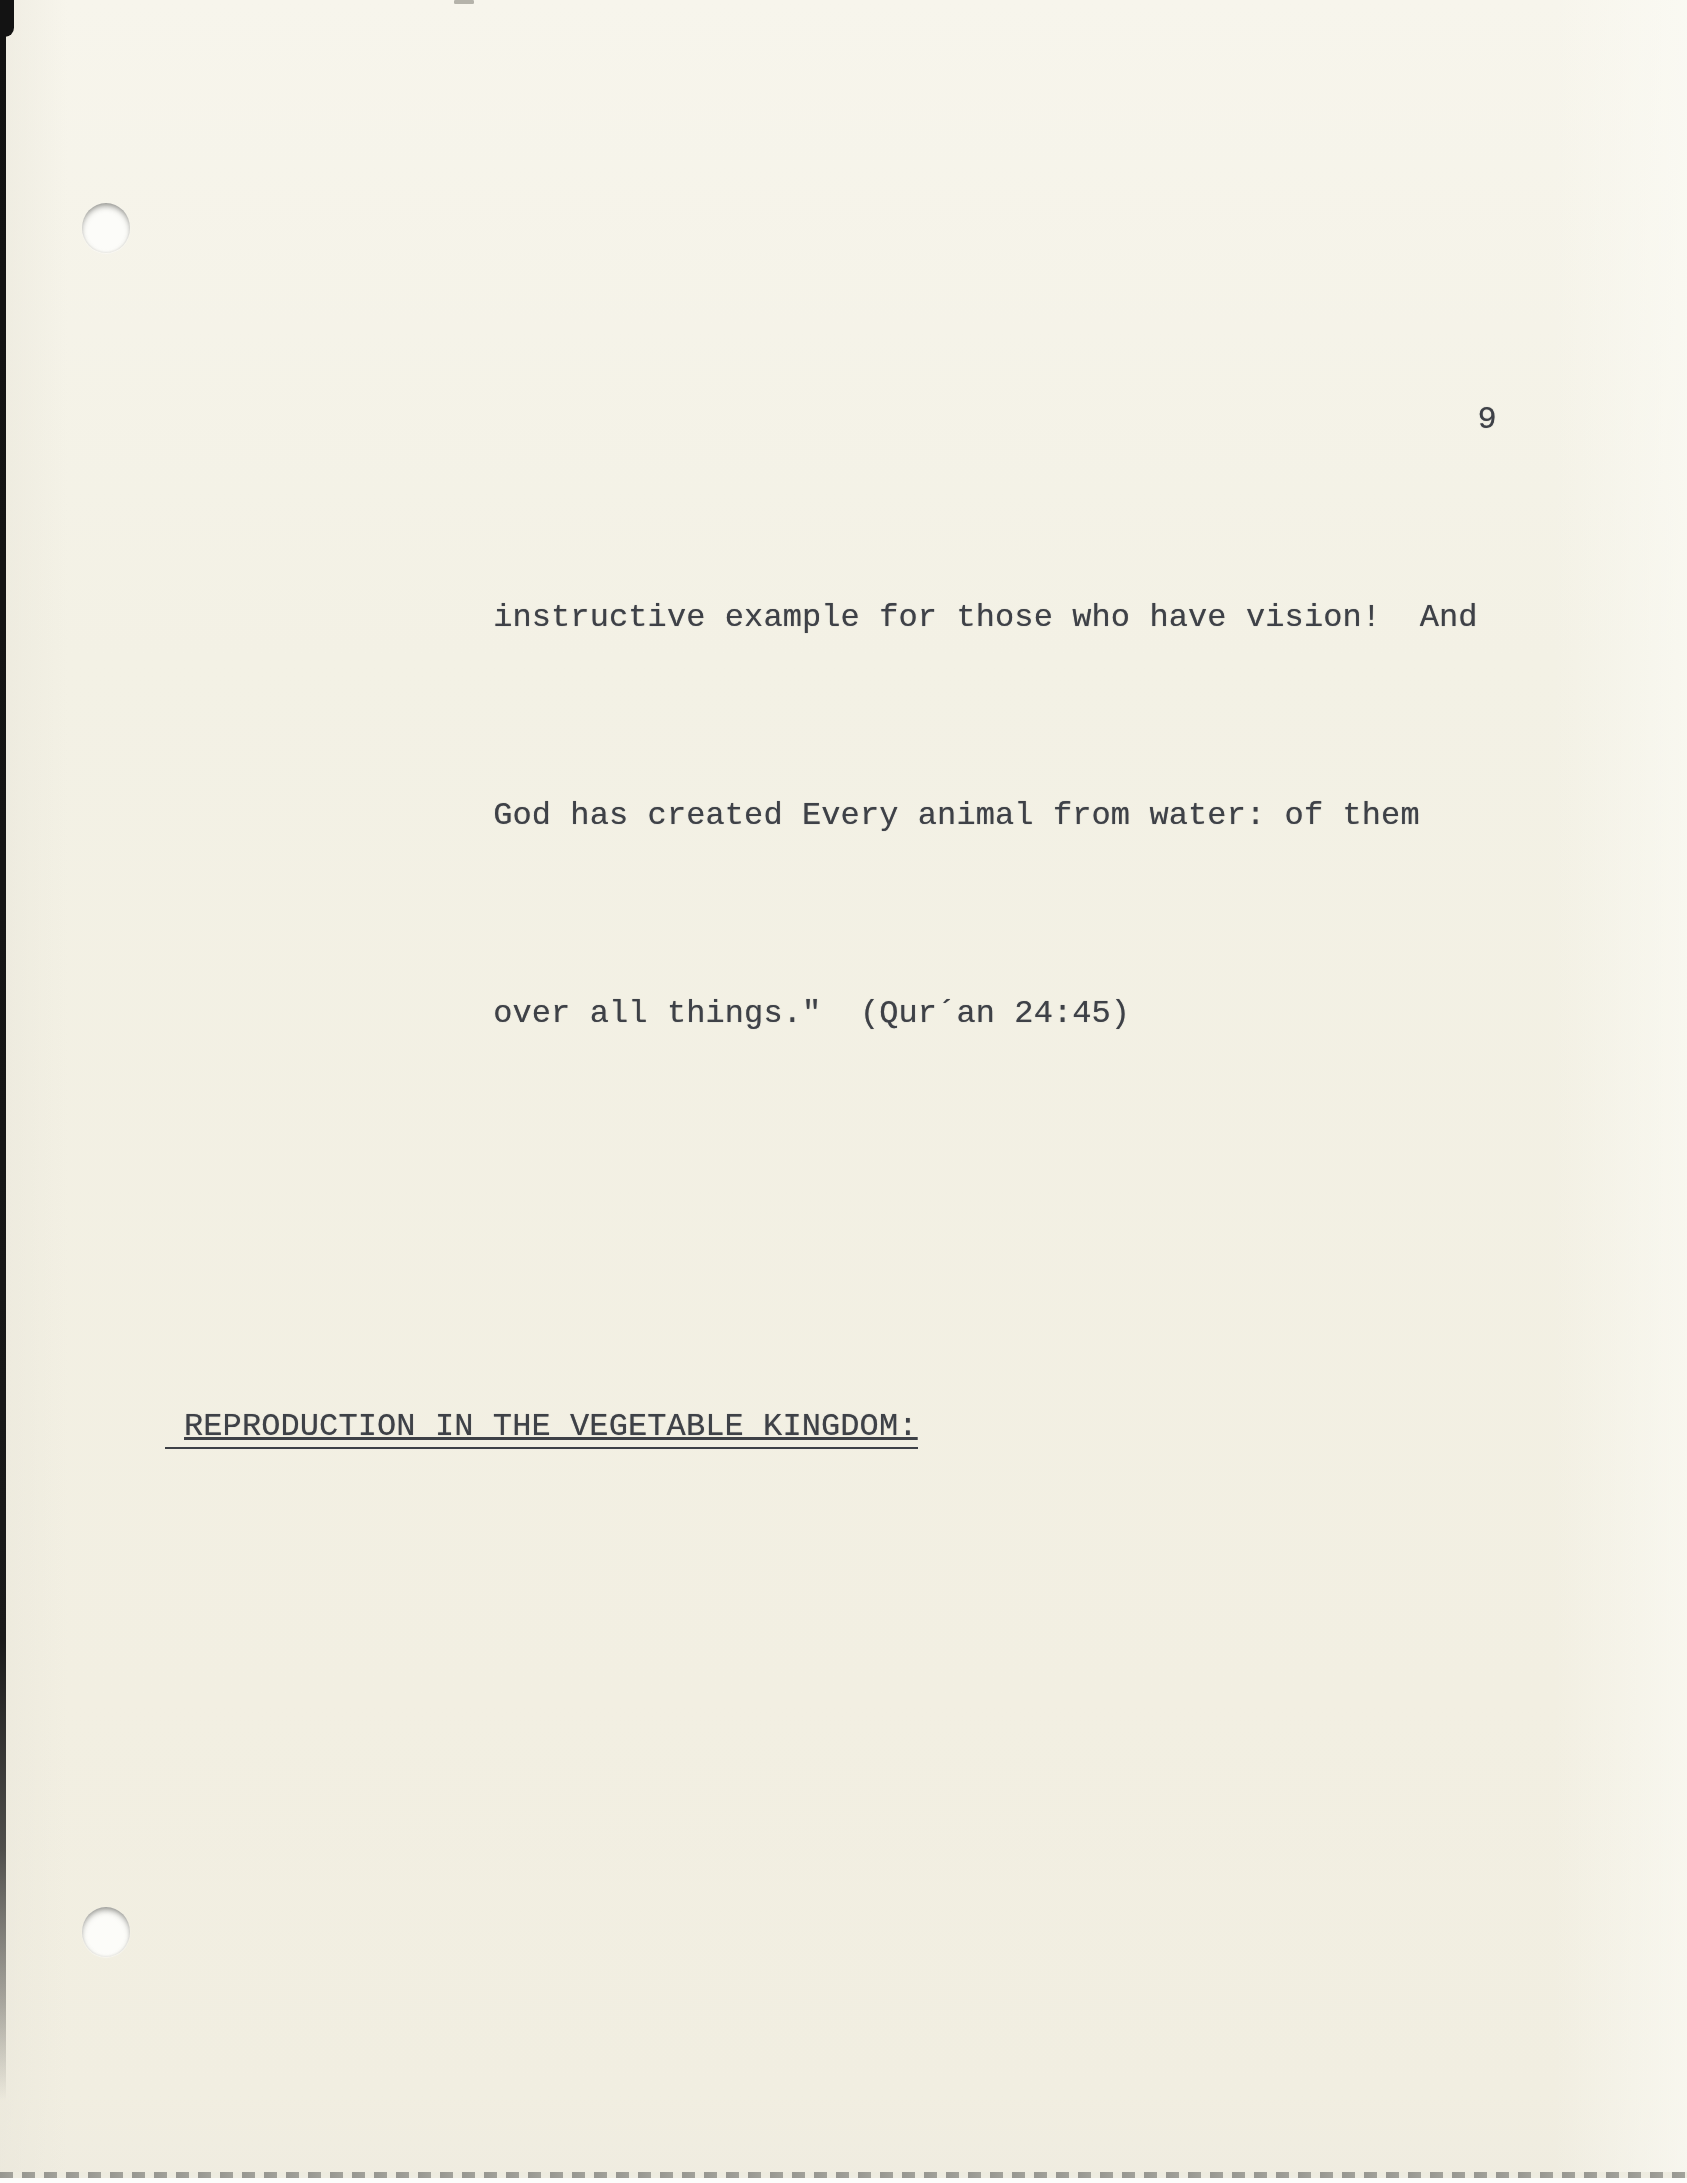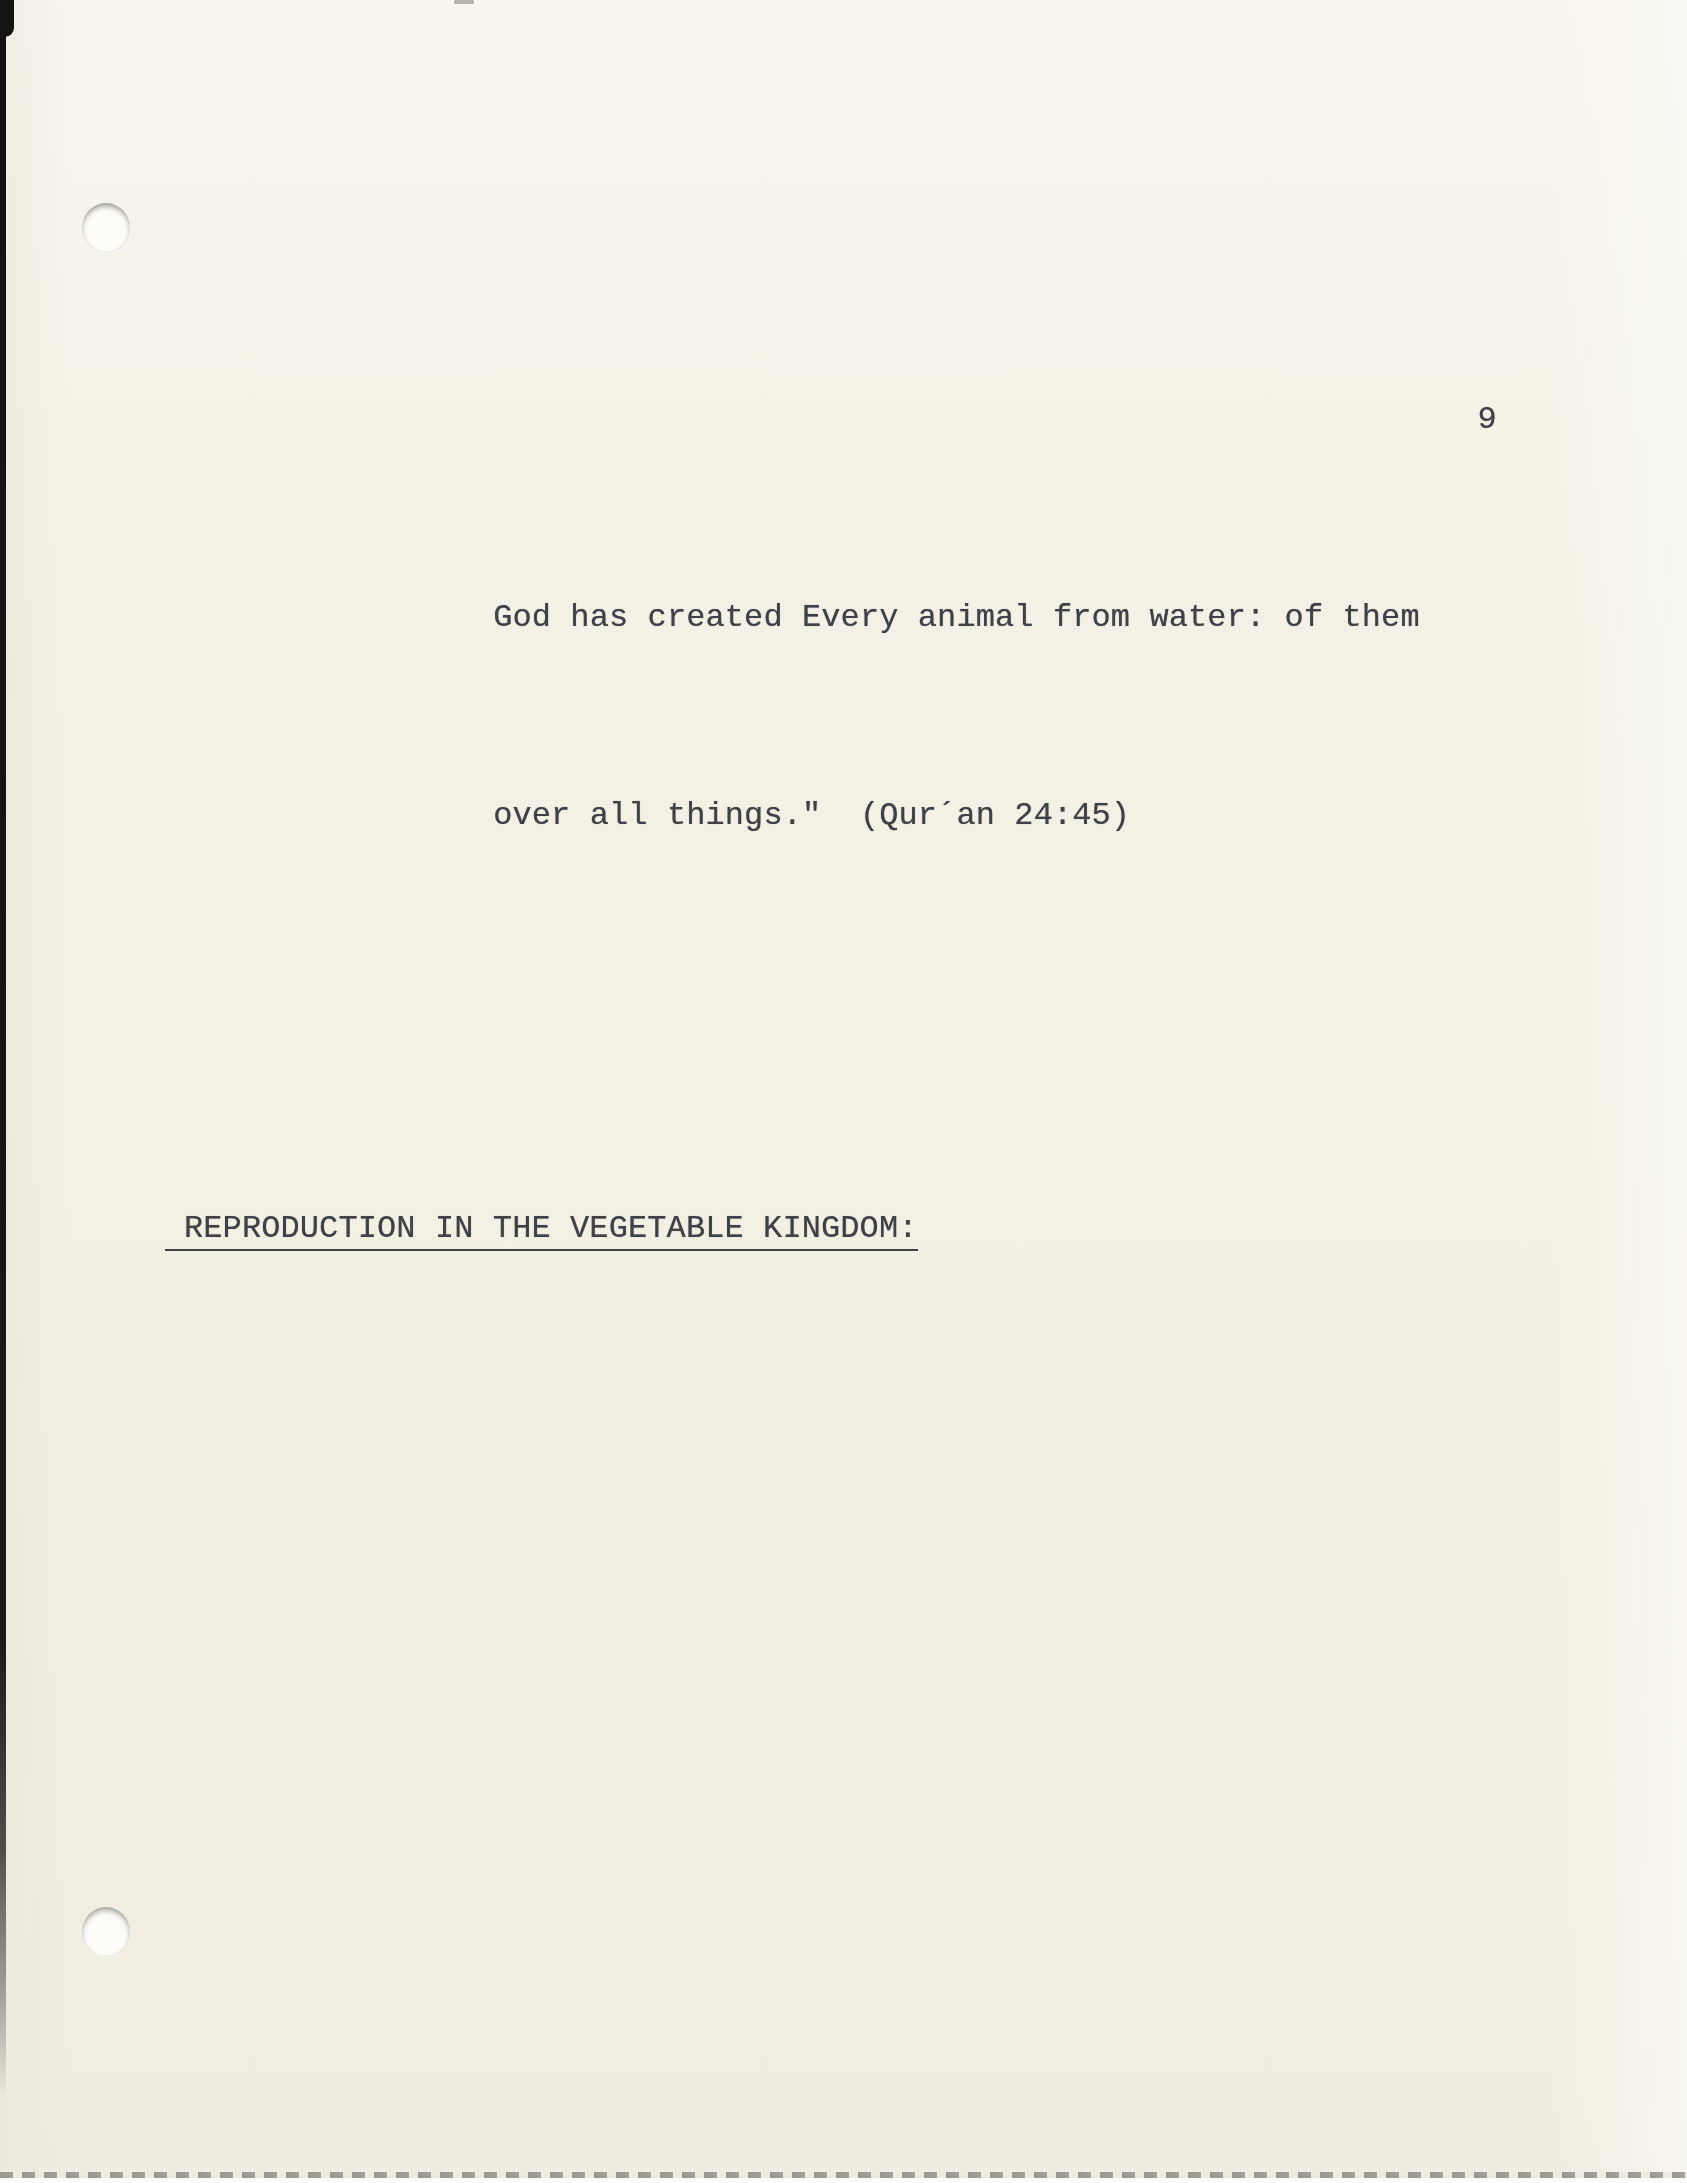--- a/index.html
+++ b/index.html
@@ -52,40 +52,41 @@
   }
   
   .textcol{
     position:absolute;left:165px;top:255px;
     font-size:32px;line-height:66px;
     white-space:pre;
     letter-spacing:0.1px;
     text-shadow:0 0 0.8px rgba(62,65,71,.65);
   }
   .line{height:66px;}
-  .l-heading{margin-top:16.5px;}
+  .l-heading{margin-top:16.5px;text-decoration:underline;}
   .l-heading span{
     border-bottom:2.6px solid var(--ink);
     padding-bottom:2px;
     padding-left:19px;
   }
 </style>
 </head>
 <body>
 
 <div class="page">
 
   <div class="edge-strip"></div>
   <div class="edge-nub"></div>
   <div class="top-dash"></div>
   <div class="hole h1"></div>
   <div class="hole h2"></div>
 
   <div class="textcol">
     <div class="line">                                                                    9</div>
+    <div class="line">                 instructive example for those who have vision!  And</div>
     <div class="line">                 God has created Every animal from water: of them</div>
     <div class="line">                 over all things."  (Qur´an 24:45)</div>
     <div class="line"></div>
     <div class="line l-heading"><span>REPRODUCTION IN THE VEGETABLE KINGDOM:</span></div>
     
     
     
     
     
     

